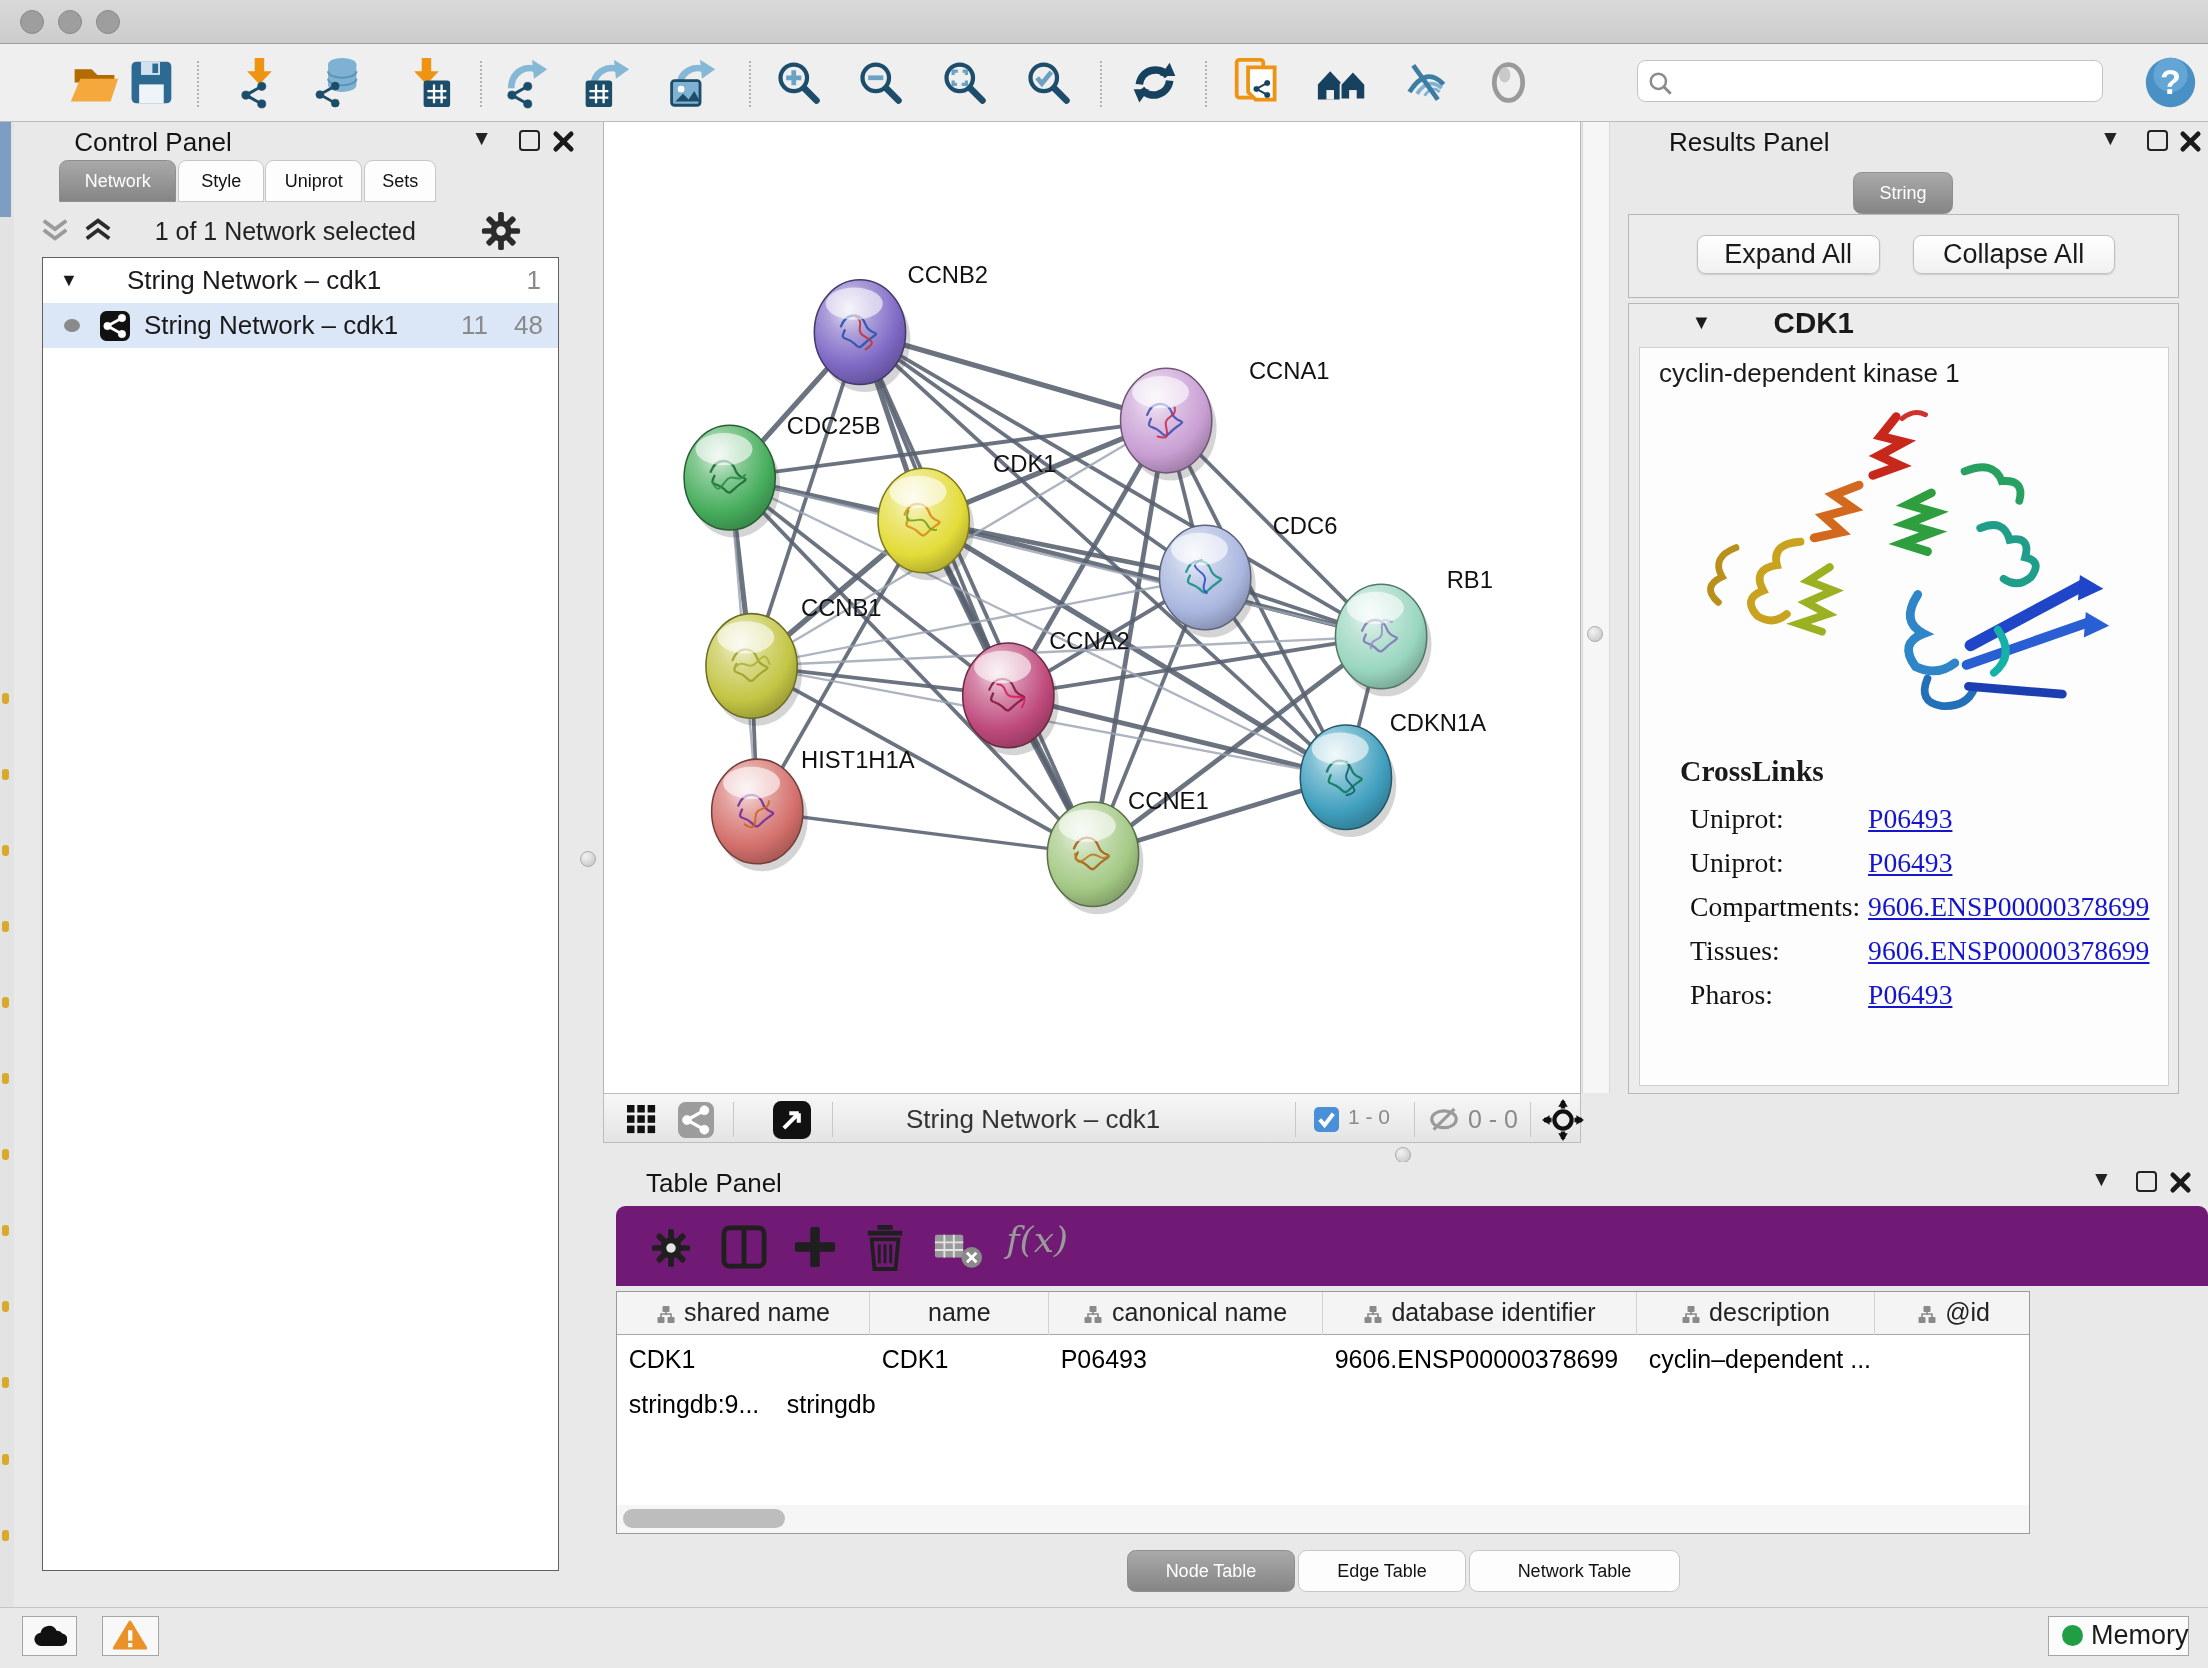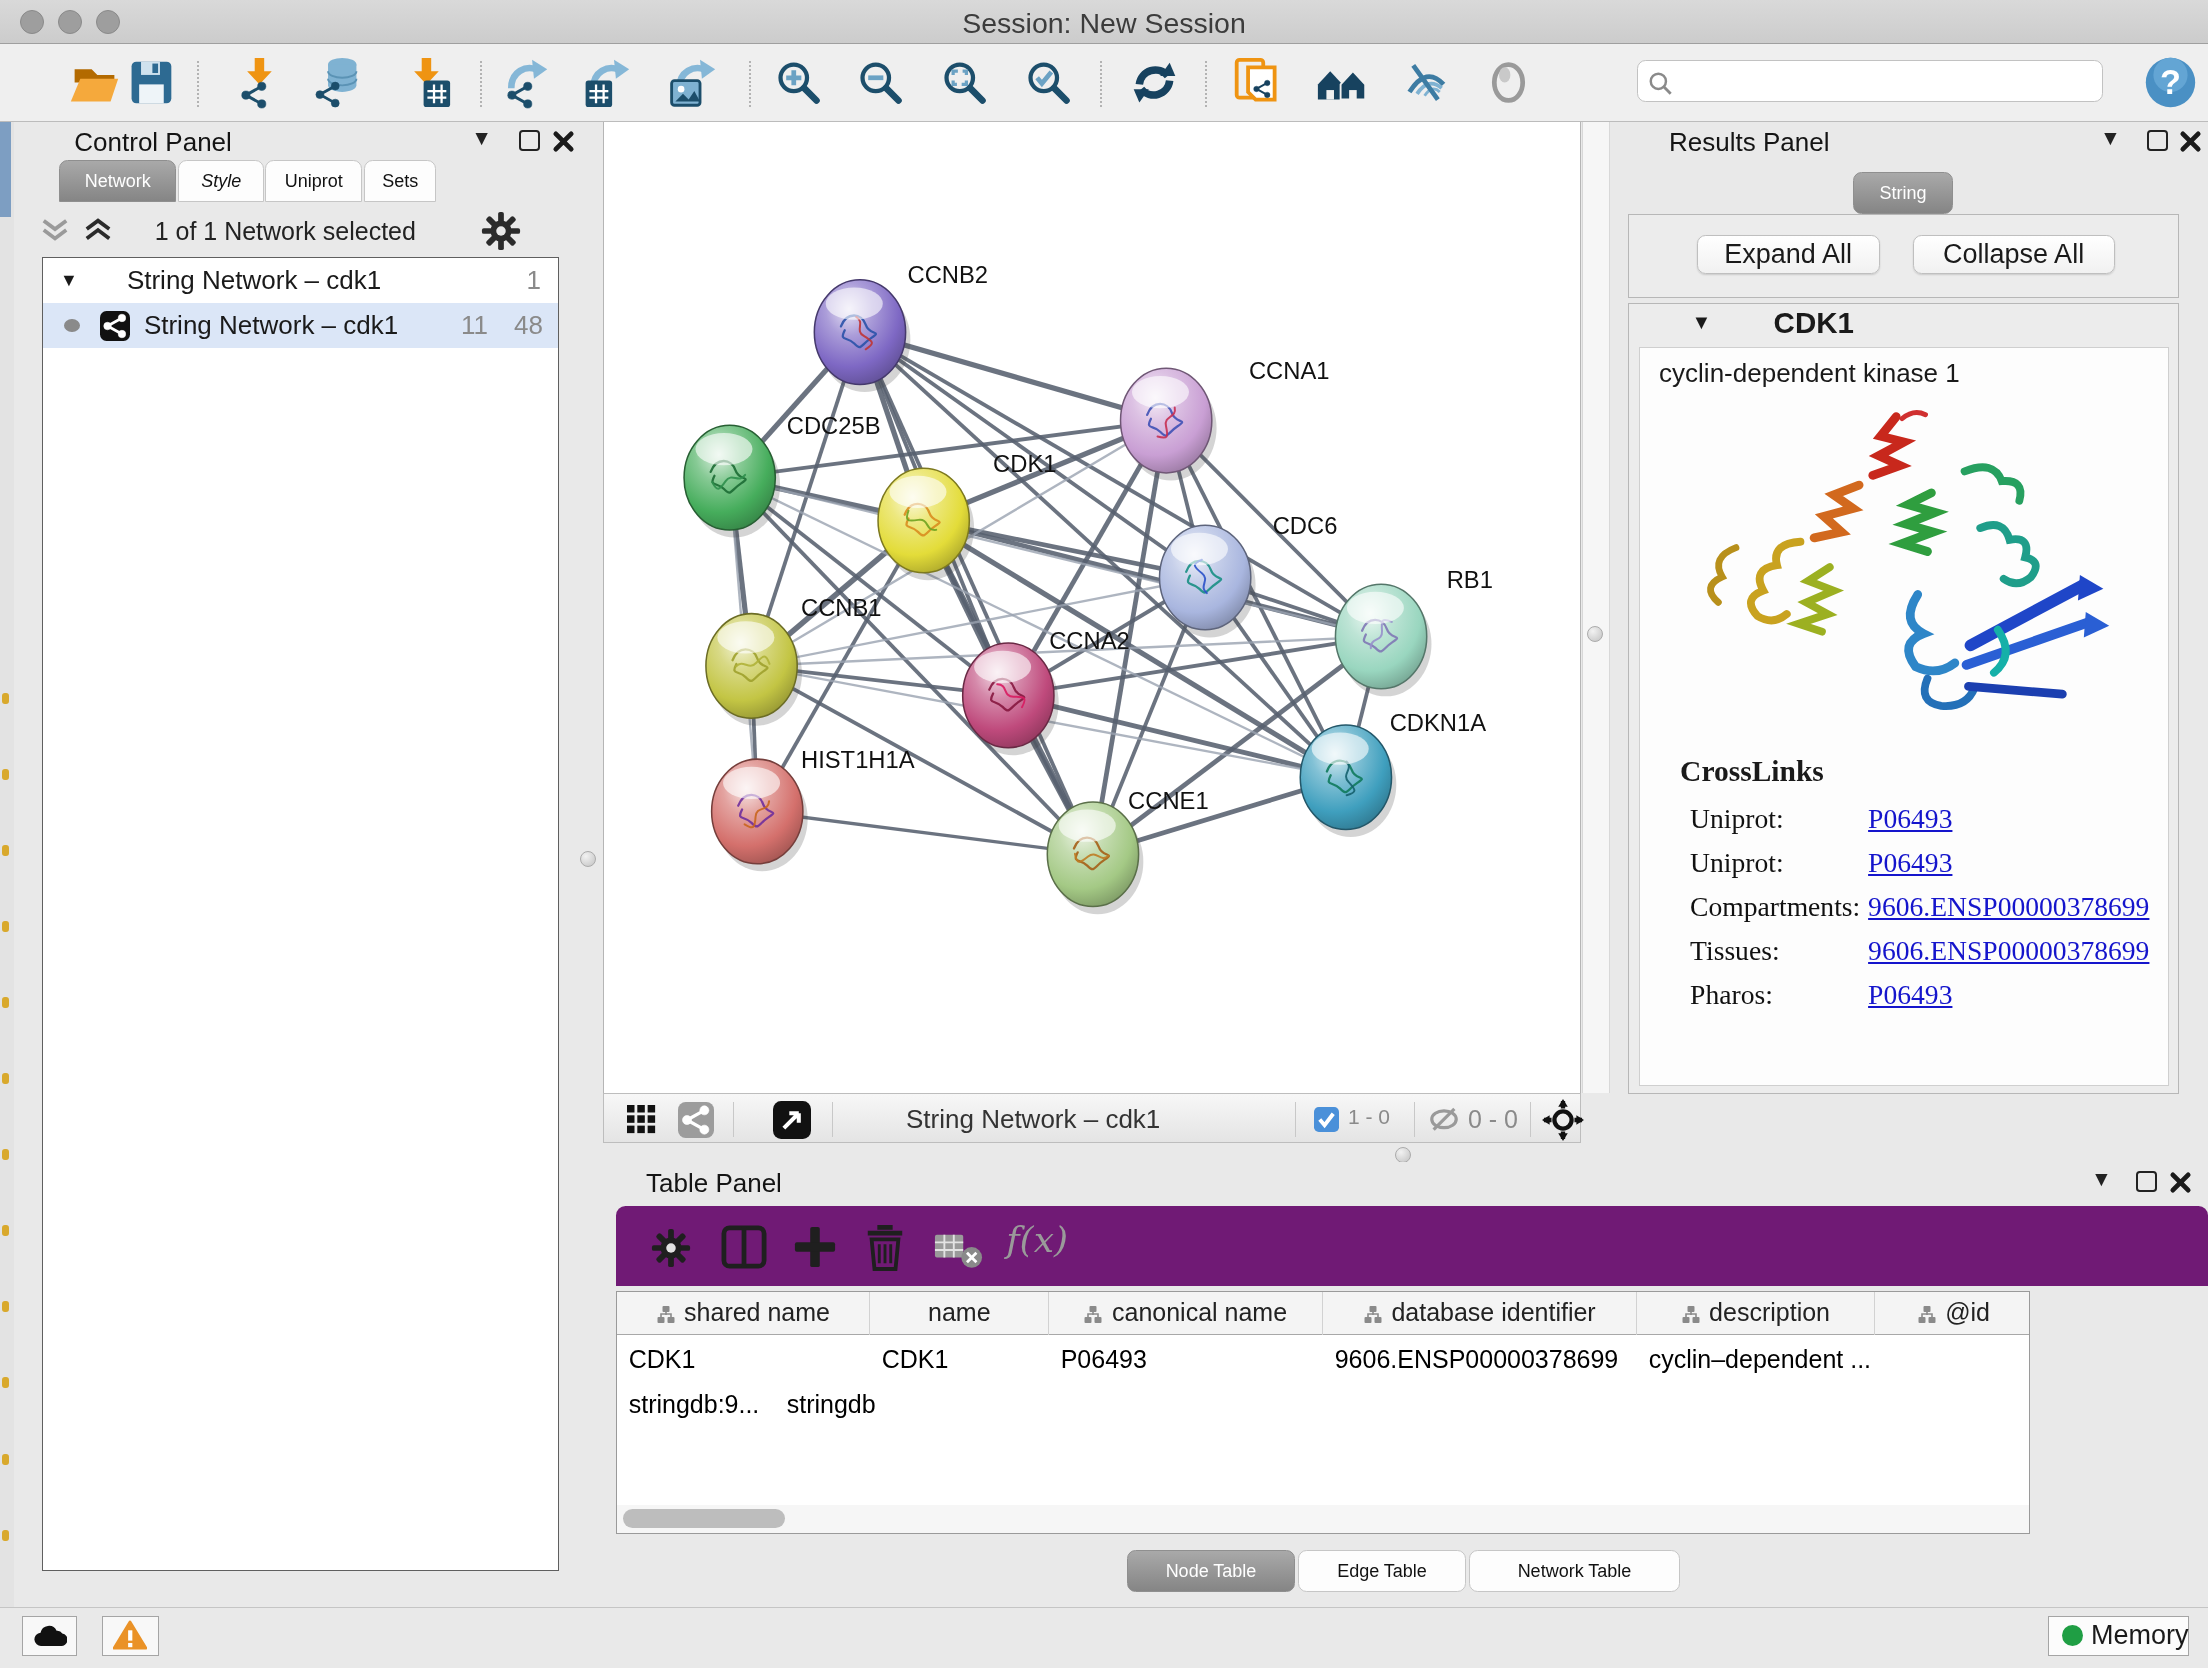--- a/index.html
+++ b/index.html
@@ -96,21 +96,20 @@
         <circle cx="23" cy="23" r="14" fill="none" stroke="#1c4e6b" stroke-width="4.5"></circle>
       <path d="M34 34 L47 47" stroke="#1c4e6b" stroke-width="7" stroke-linecap="round"></path>
       </g>
   </defs>
 </svg>
 
 <div id="titlebar">
   <span class="tlight" style="left:20px"></span>
   <span class="tlight" style="left:58px"></span>
   <span class="tlight" style="left:96px"></span>
-  <div id="win-title">Session: New Session</div>
 </div>
 
 <div id="toolbar">
   <svg class="tbi" style="left:67px" width="55" height="53" viewBox="0 0 58 56">
     <path d="M8 14 h18 l6 6 h18 v8 H8z" fill="#b36a00"></path>
       <path d="M4 48 L14 24 h40 L46 48z" fill="#f5a93c"></path>
     </svg>
   <svg class="tbi" style="left:124px" width="53" height="53" viewBox="0 0 56 56">
     <rect x="8" y="6" width="42" height="44" rx="5" fill="#2d6a92"></rect>
       <rect x="18" y="6" width="20" height="14" fill="#cfe2ee"></rect>
@@ -244,21 +243,21 @@
 
 <div id="control-panel">
   <div class="abs panel-title" style="left:60px;top:4.8px">Control Panel</div>
   <span class="abs" style="left:457px;top:3.8px;font-size:21px;color:#222">▼</span>
   <span class="abs winbtn" style="left:505px;top:7.6px;width:21px;height:21px;border:2.9px solid #222;border-radius:3.8px"></span>
   <svg class="abs" style="left:538px;top:7.6px" width="23" height="23" viewBox="0 0 24 24">
     <path d="M4 4 L20 20 M20 4 L4 20" stroke="#1a1a1a" stroke-width="5" stroke-linecap="round"></path>
     </svg>
   <div id="cp-tabs">
       <div class="tab sel" style="left: 45px; top: 38px; width: 117px; border-radius: 8.6px 8.6px 0px 0px;">Network</div>
-      <div class="tab" style="left: 164px; top: 38px; width: 86px; border-radius: 8.6px 8.6px 0px 0px; font-style: italic;">Style</div>
+      <div class="tab" style="left: 164px; top: 38px; width: 86px; border-radius: 8.6px 8.6px 0px 0px;">Style</div>
       <div class="tab" style="left: 251px; top: 38px; width: 97px; border-radius: 8.6px 8.6px 0px 0px;">Uniprot</div>
       <div class="tab" style="left: 350px; top: 38px; width: 72px; border-radius: 8.6px 8.6px 0px 0px;">Sets</div>
     </div>
   <svg class="abs" style="left:24px;top:93px" width="34" height="30" viewBox="0 0 36 32">
     <path d="M6 6 l12 9 12 -9 M6 16 l12 9 12 -9" stroke="#9a9a9a" stroke-width="4" fill="none"></path>
     </svg>
   <svg class="abs" style="left:67px;top:93px" width="34" height="30" viewBox="0 0 36 32">
     <path d="M6 15 l12 -9 12 9 M6 25 l12 -9 12 9" stroke="#2b2b2b" stroke-width="4" fill="none"></path>
     </svg>
   <div class="abs" style="left:95px;top:95px;width:352px;text-align:center;font-size:25px;color:#222">1 of 1 Network selected</div>

